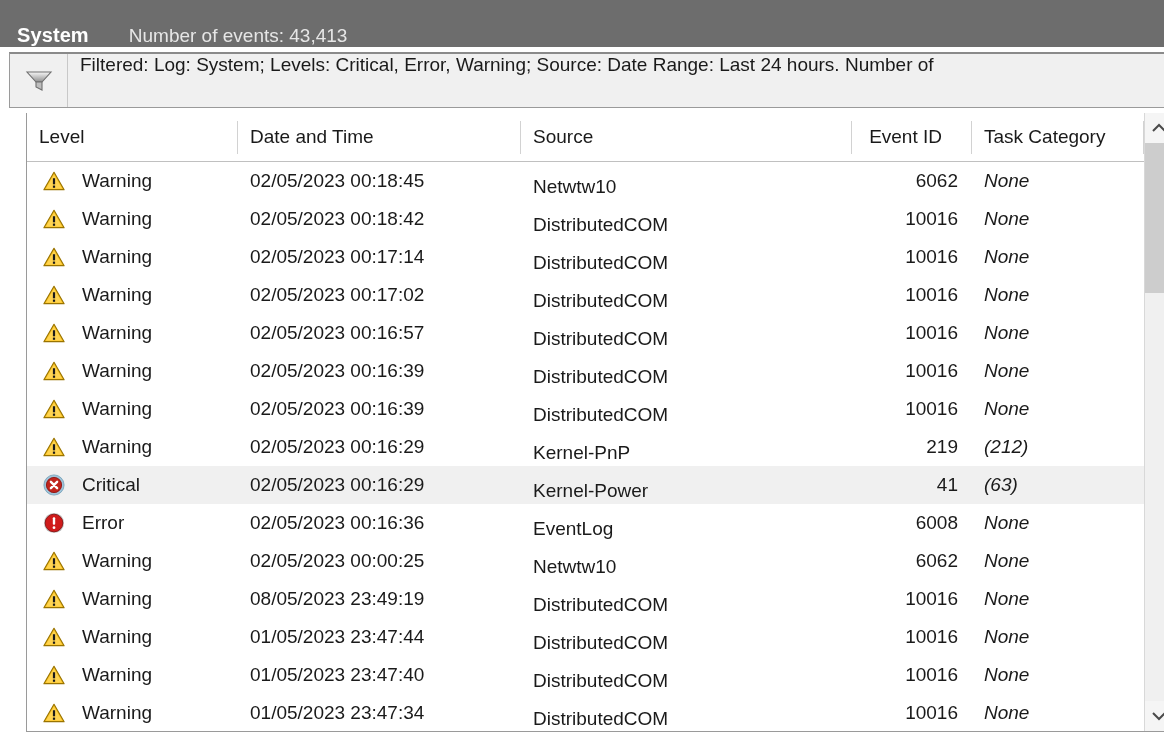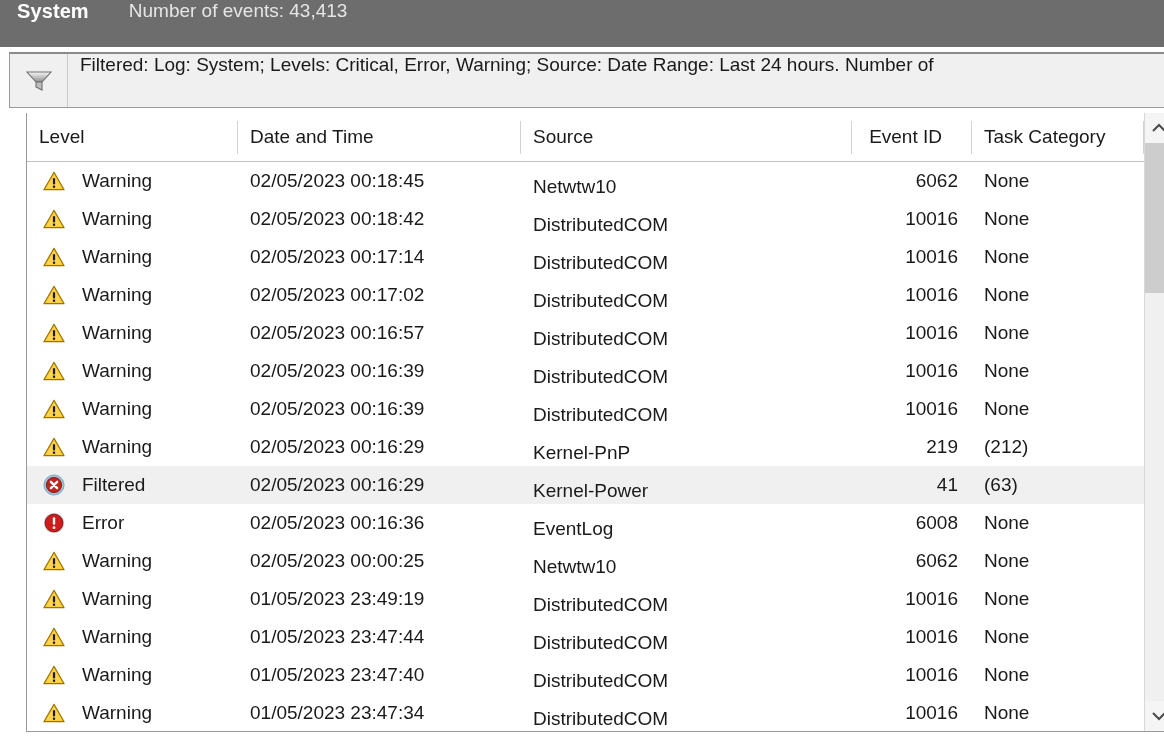--- a/index.html
+++ b/index.html
@@ -12,21 +12,21 @@
     -webkit-font-smoothing: antialiased;
   }
 
   
   #title-bar {
     position: absolute;
     left: 0; top: 0;
     width: 1164px; height: 47px;
     background: #6d6d6d;
     display: flex;
-    align-items: flex-start;
+    align-items: flex-end;
     padding-left: 17px;
   }
   #log-name {
     color: #ffffff;
     font-size: 20px;
     font-weight: bold;
     letter-spacing: 0.1px;
   }
   #event-count {
     color: #e6e6e6;
@@ -130,21 +130,21 @@
     font-size: 19px;
     color: #1a1a1a;
   }
   .row.selected { background: #f0f0f0; }
 
   .cell { height: 100%; display: flex; align-items: center; white-space: nowrap; }
   .cell.c-level   { padding-left: 16px; gap: 17px; }
   .cell.c-date    { padding-left: 12px; }
   .cell.c-source  { padding-left: 12px; margin-top: 12px; }
   .cell.c-eventid { justify-content: flex-end; padding-right: 14px; }
-  .cell.c-task    { padding-left: 12px; }
+  .cell.c-task    { padding-left: 12px; font-style: italic; }
 
   .level-icon { width: 22px; height: 22px; display: block; flex: 0 0 22px; }
 
   
   #scrollbar {
     position: absolute;
     right: 0; top: 0;
     width: 28px;
     height: 618px;
     background: #f0f0f0;
@@ -333,21 +333,21 @@
         <div class="cell c-eventid">219</div>
         <div class="cell c-task">(212)</div>
       </div>
       <div class="row selected">
         <div class="cell c-level">
           <svg class="level-icon" viewBox="0 0 24 24">
             <circle cx="12" cy="12" r="11" fill="#9fc3d8" stroke="#7ea6bd" stroke-width="1"></circle>
             <circle cx="12" cy="12" r="8.3" fill="#c0241c" stroke="#8e1512" stroke-width="1"></circle>
             <path d="M8.6 8.6 L15.4 15.4 M15.4 8.6 L8.6 15.4" stroke="#ffffff" stroke-width="2.6" stroke-linecap="round"></path>
           </svg>
-          <span>Filtered</span>
+          <span>Critical</span>
         </div>
         <div class="cell c-date">02/05/2023 00:16:29</div>
         <div class="cell c-source">Kernel-Power</div>
         <div class="cell c-eventid">41</div>
         <div class="cell c-task">(63)</div>
       </div>
       <div class="row">
         <div class="cell c-level">
           <svg class="level-icon" viewBox="0 0 24 24">
             <circle cx="12" cy="12" r="11" fill="#bfbfbf"></circle>
@@ -380,21 +380,21 @@
       <div class="row">
         <div class="cell c-level">
           <svg class="level-icon" viewBox="0 0 24 24">
             <polygon points="12,2.5 23,21.5 1,21.5" fill="#ffc726" stroke="#9a7400" stroke-width="1.3" stroke-linejoin="round"></polygon>
             <polygon points="12,5.5 20.6,20.3 3.4,20.3" fill="#ffd451" stroke="none"></polygon>
             <rect x="10.8" y="9" width="2.4" height="6.6" fill="#1a1a1a"></rect>
             <rect x="10.8" y="17" width="2.4" height="2.4" fill="#1a1a1a"></rect>
           </svg>
           <span>Warning</span>
         </div>
-        <div class="cell c-date">01/05/2023 23:49:19</div>
+        <div class="cell c-date">08/05/2023 23:49:19</div>
         <div class="cell c-source">DistributedCOM</div>
         <div class="cell c-eventid">10016</div>
         <div class="cell c-task">None</div>
       </div>
       <div class="row">
         <div class="cell c-level">
           <svg class="level-icon" viewBox="0 0 24 24">
             <polygon points="12,2.5 23,21.5 1,21.5" fill="#ffc726" stroke="#9a7400" stroke-width="1.3" stroke-linejoin="round"></polygon>
             <polygon points="12,5.5 20.6,20.3 3.4,20.3" fill="#ffd451" stroke="none"></polygon>
             <rect x="10.8" y="9" width="2.4" height="6.6" fill="#1a1a1a"></rect>

